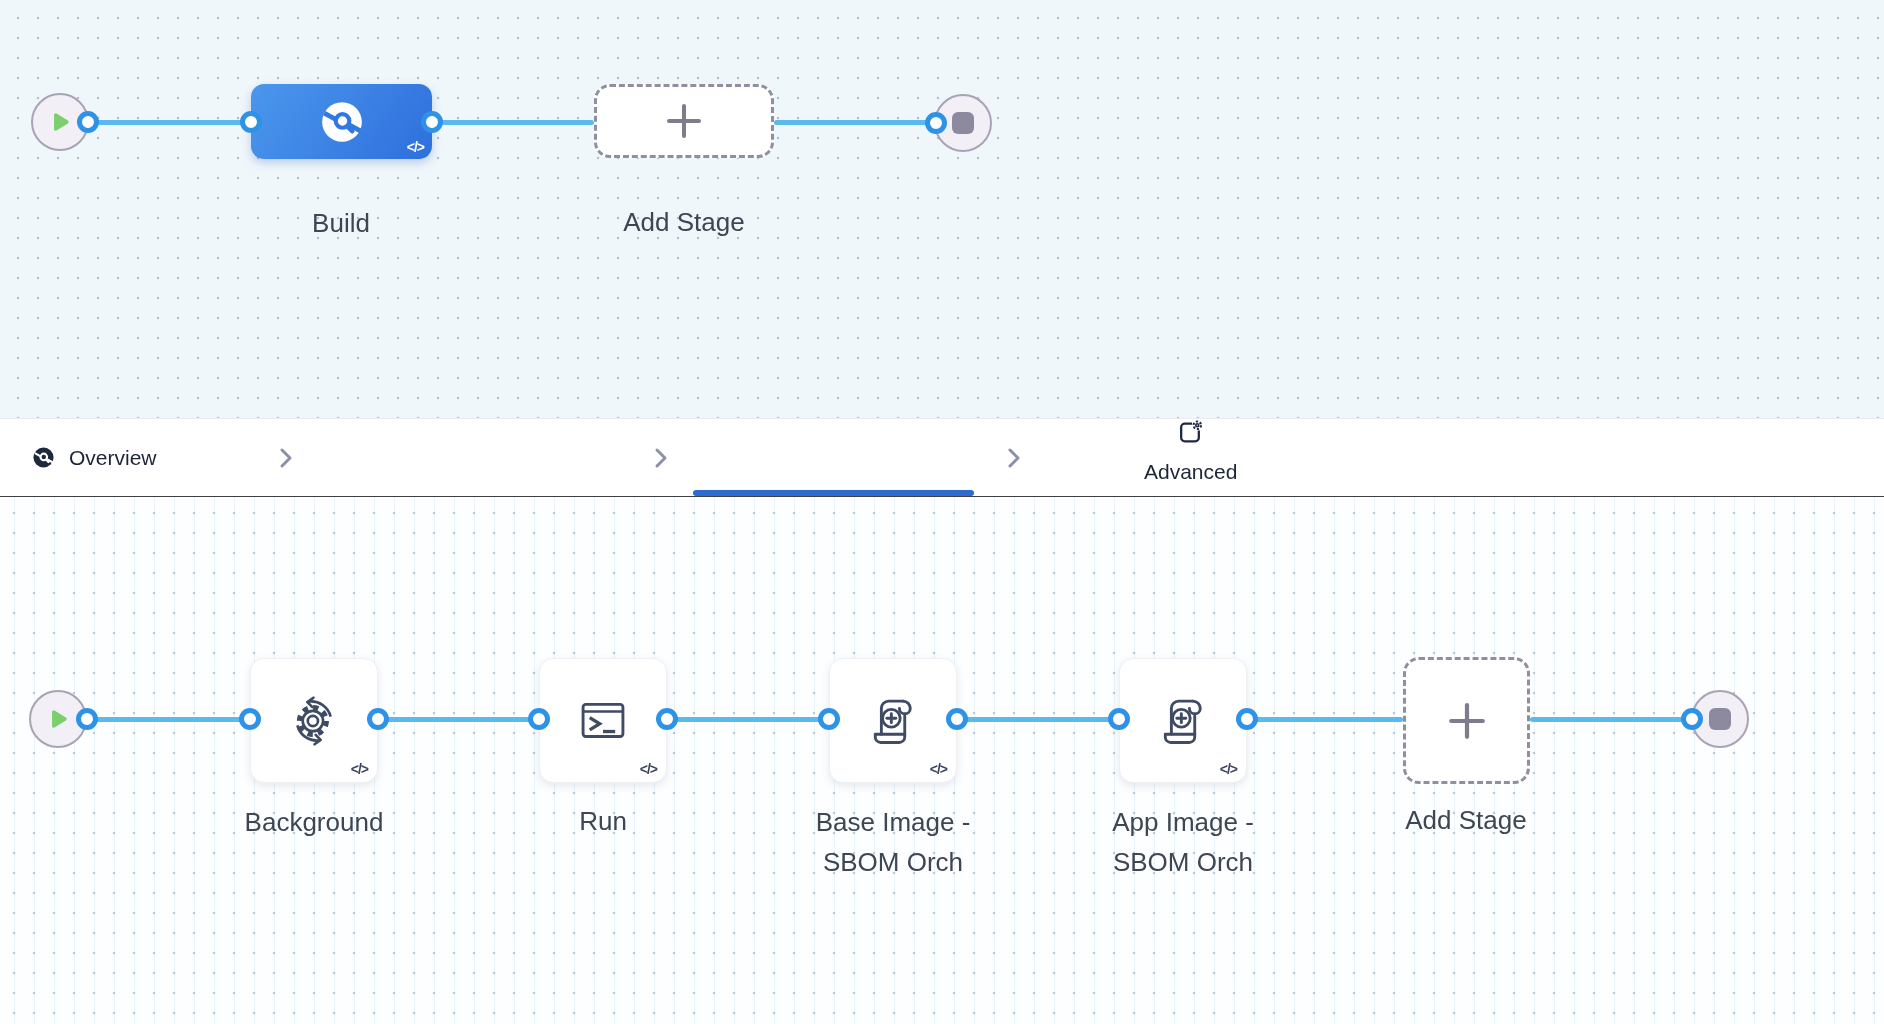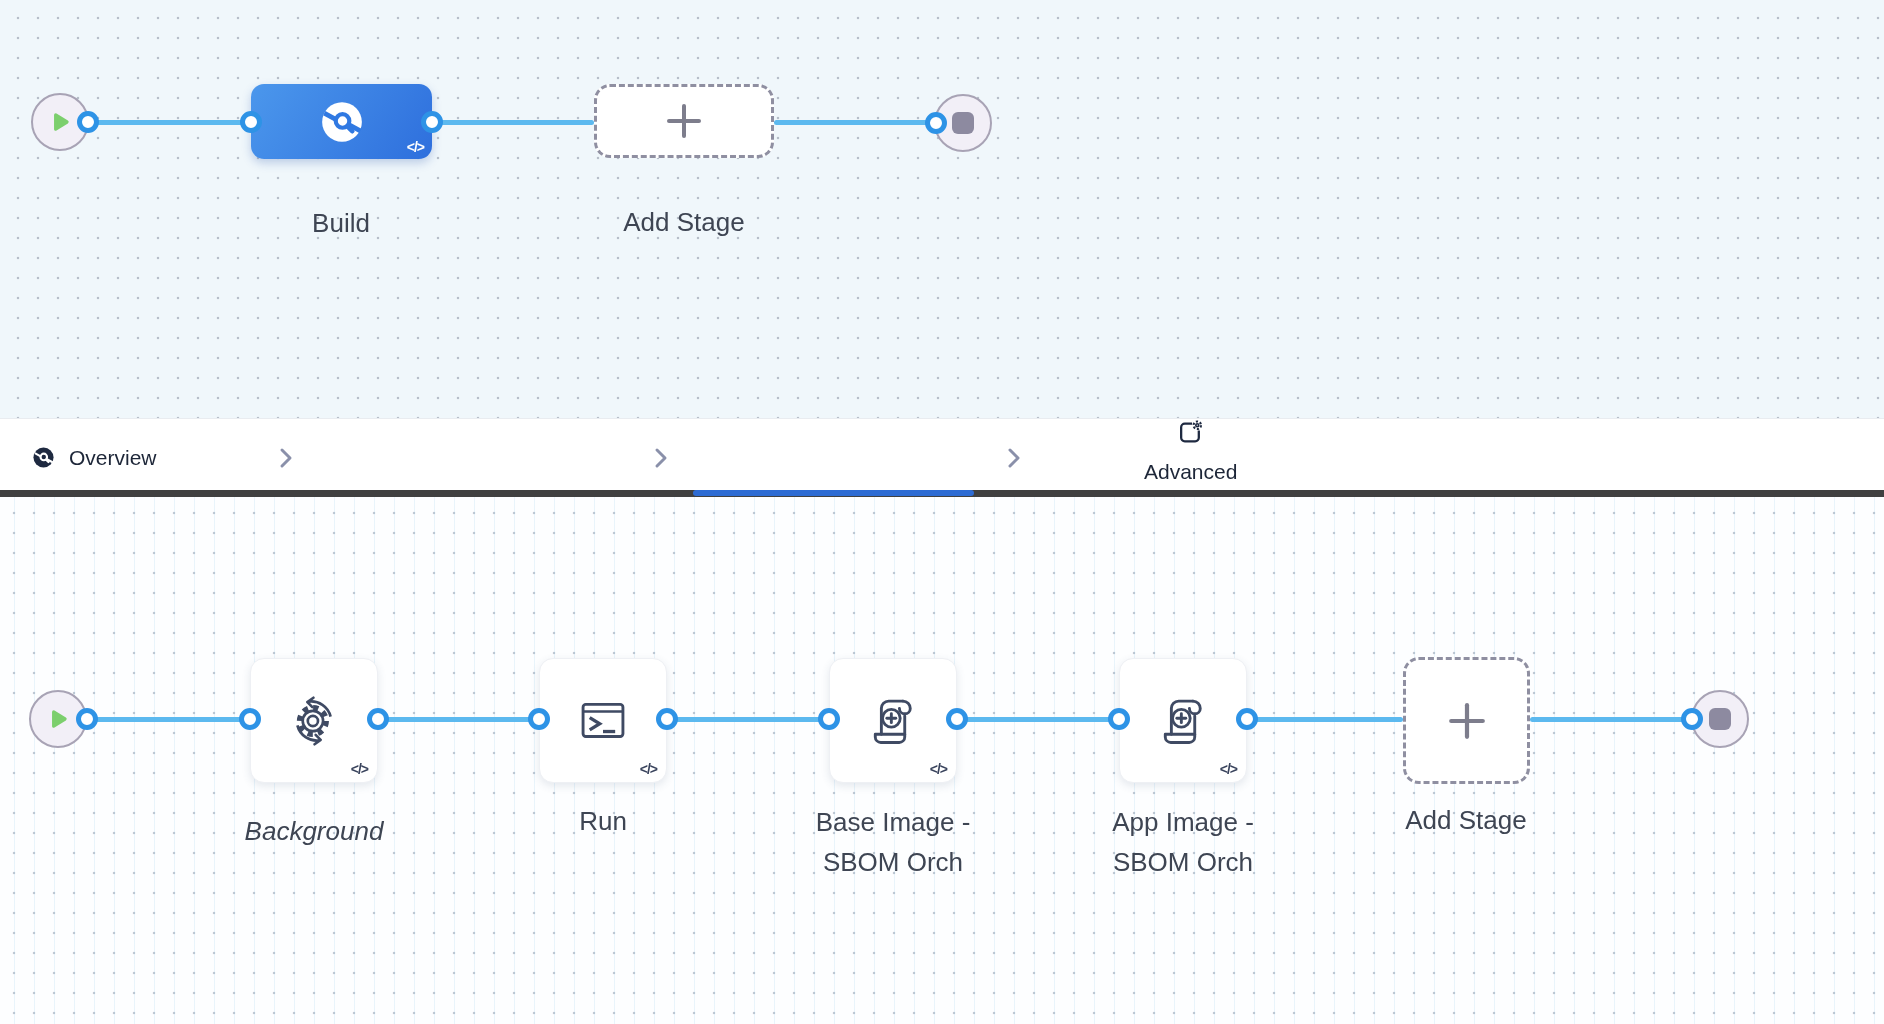--- a/index.html
+++ b/index.html
@@ -46,21 +46,21 @@
   .code-mark { position:absolute; right:9px; bottom:5px; font-size:14px; font-weight:700;
     letter-spacing:-1px; color:#39435c; }
   .code-mark.on-blue { color:#fff; right:8px; bottom:4px; }
 
   
   .node-label { position:absolute; transform:translateX(-50%); text-align:center;
     font-size:26px; line-height:40px; color:#3e4553; z-index:2; width:190px; }
 
   
   .tabbar { position:absolute; left:0; top:418px; width:1884px; height:79px; background:#fff;
-    border-top:1px solid #e9ecf0; border-bottom:7px solid #404040; z-index:5; }
+    border-top:1px solid #e9ecf0; border-bottom:1px solid #404040; z-index:5; }
   .tab { position:absolute; top:0; height:77px; display:flex; align-items:center; gap:14px;
     font-size:21px; font-weight:500; color:#1d2638; cursor:pointer; }
   .tab.active { font-weight:700; color:#18212f; }
   .chevron { position:absolute; top:28px; }
   .tab-underline { position:absolute; left:693px; top:71px; width:281px; height:6px;
     border-radius:3px; background:#2d6bd3; }
 
   svg { display:block; }
 </style>
 </head>
@@ -267,19 +267,19 @@
     <div class="port" style="left:239px;  top:211px;"></div>
     <div class="port" style="left:367px;  top:211px;"></div>
     <div class="port" style="left:528px;  top:211px;"></div>
     <div class="port" style="left:656px;  top:211px;"></div>
     <div class="port" style="left:818px;  top:211px;"></div>
     <div class="port" style="left:946px;  top:211px;"></div>
     <div class="port" style="left:1108px; top:211px;"></div>
     <div class="port" style="left:1236px; top:211px;"></div>
     <div class="port" style="left:1681px; top:211px;"></div>
 
-    <div class="node-label" style="left:314px; top:314px;font-style:italic;">Background</div>
+    <div class="node-label" style="left:314px; top:305px;">Background</div>
     <div class="node-label" style="left:603px; top:304px;">Run</div>
     <div class="node-label" style="left:893px; top:305px; width:176px;">Base Image - SBOM Orch</div>
     <div class="node-label" style="left:1183px; top:305px; width:176px;">App Image - SBOM Orch</div>
     <div class="node-label" style="left:1466px; top:303px;">Add Stage</div>
   </div>
 </div>
 
 </body></html>

